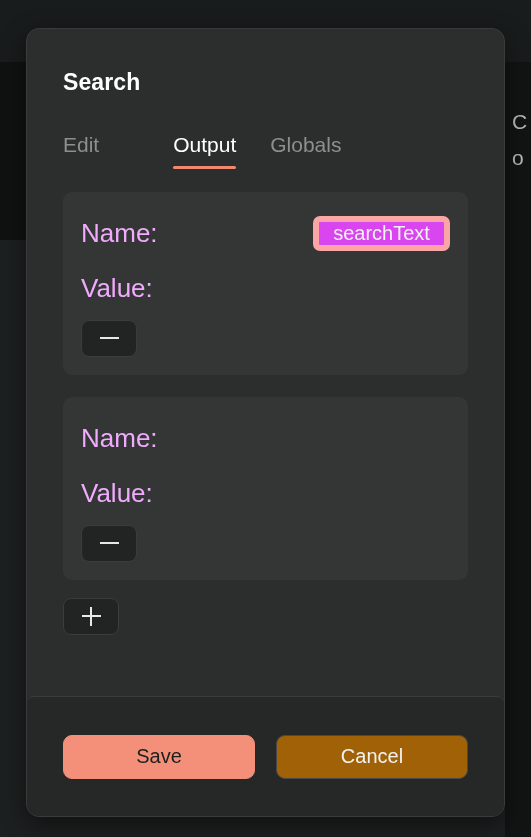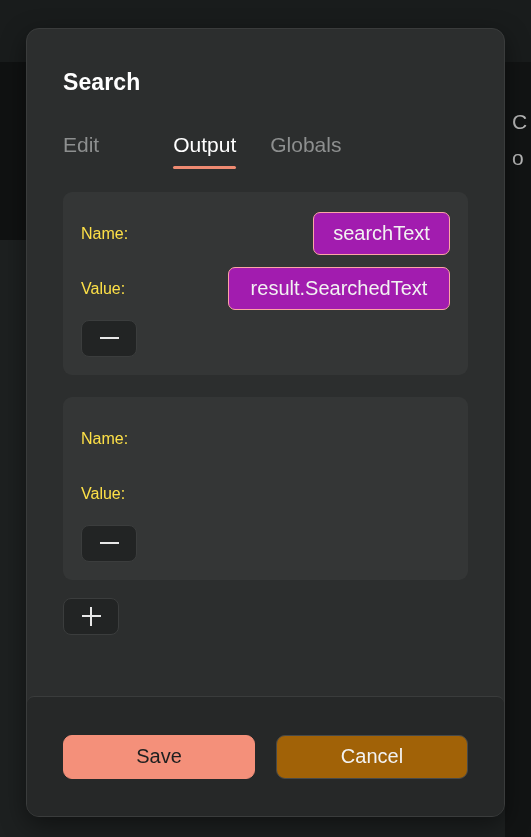--- a/index.html
+++ b/index.html
@@ -137,33 +137,33 @@
 
   .entry-row {
     display: flex;
     align-items: center;
     justify-content: space-between;
     height: 47px;
     margin-bottom: 8px;
   }
 
   .entry-label {
-    color: #fde047;
-    font-size: 16px;
+    color: #f0abfc;
+    font-size: 26px;
     white-space: nowrap;
   }
 
   .entry-input {
-    background: #a21caf;
-    border: 1px solid #fca5a5;
+    background: #d946ef;
+    border: 6px solid #fca5a5;
     border-radius: 7px;
     color: #f2f2f2;
     font-family: "Liberation Sans", sans-serif;
     font-size: 20px;
-    height: 43px;
+    height: 35px;
     padding: 0 14px;
     text-align: center;
     outline: none;
   }
   .entry-input.name-input { width: 137px; }
   .entry-input.value-input { width: 222px; }
 
   .icon-button {
     background: #222424;
     border: 1px solid #3b3d3d;
@@ -264,21 +264,20 @@
 
     <div id="entries">
 
       <div class="entry-card">
         <div class="entry-row">
           <span class="entry-label">Name:</span>
           <input class="entry-input name-input" type="text" value="searchText" style="">
         </div>
         <div class="entry-row">
           <span class="entry-label">Value:</span>
-          <input class="entry-input value-input" type="text" value="result.SearchedText" style="">
         </div>
         <button class="icon-button">
           <span class="icon-glyph">
             <span class="bar-h"></span>
           </span>
         </button>
       </div>
 
       <div class="entry-card">
         <div class="entry-row">

